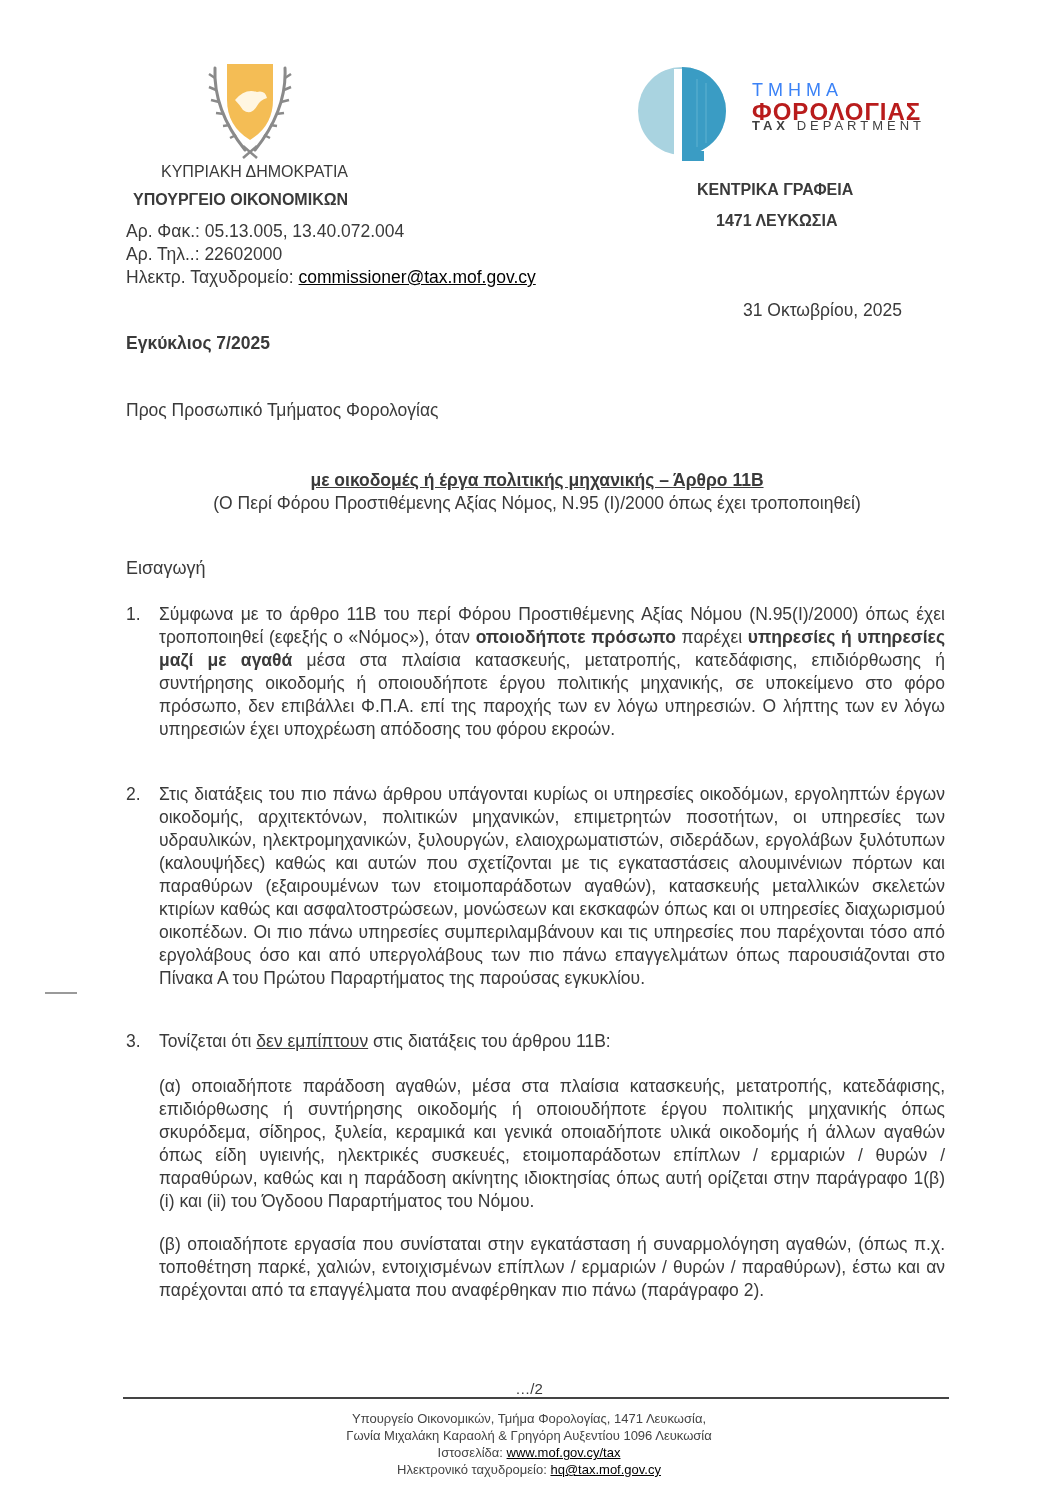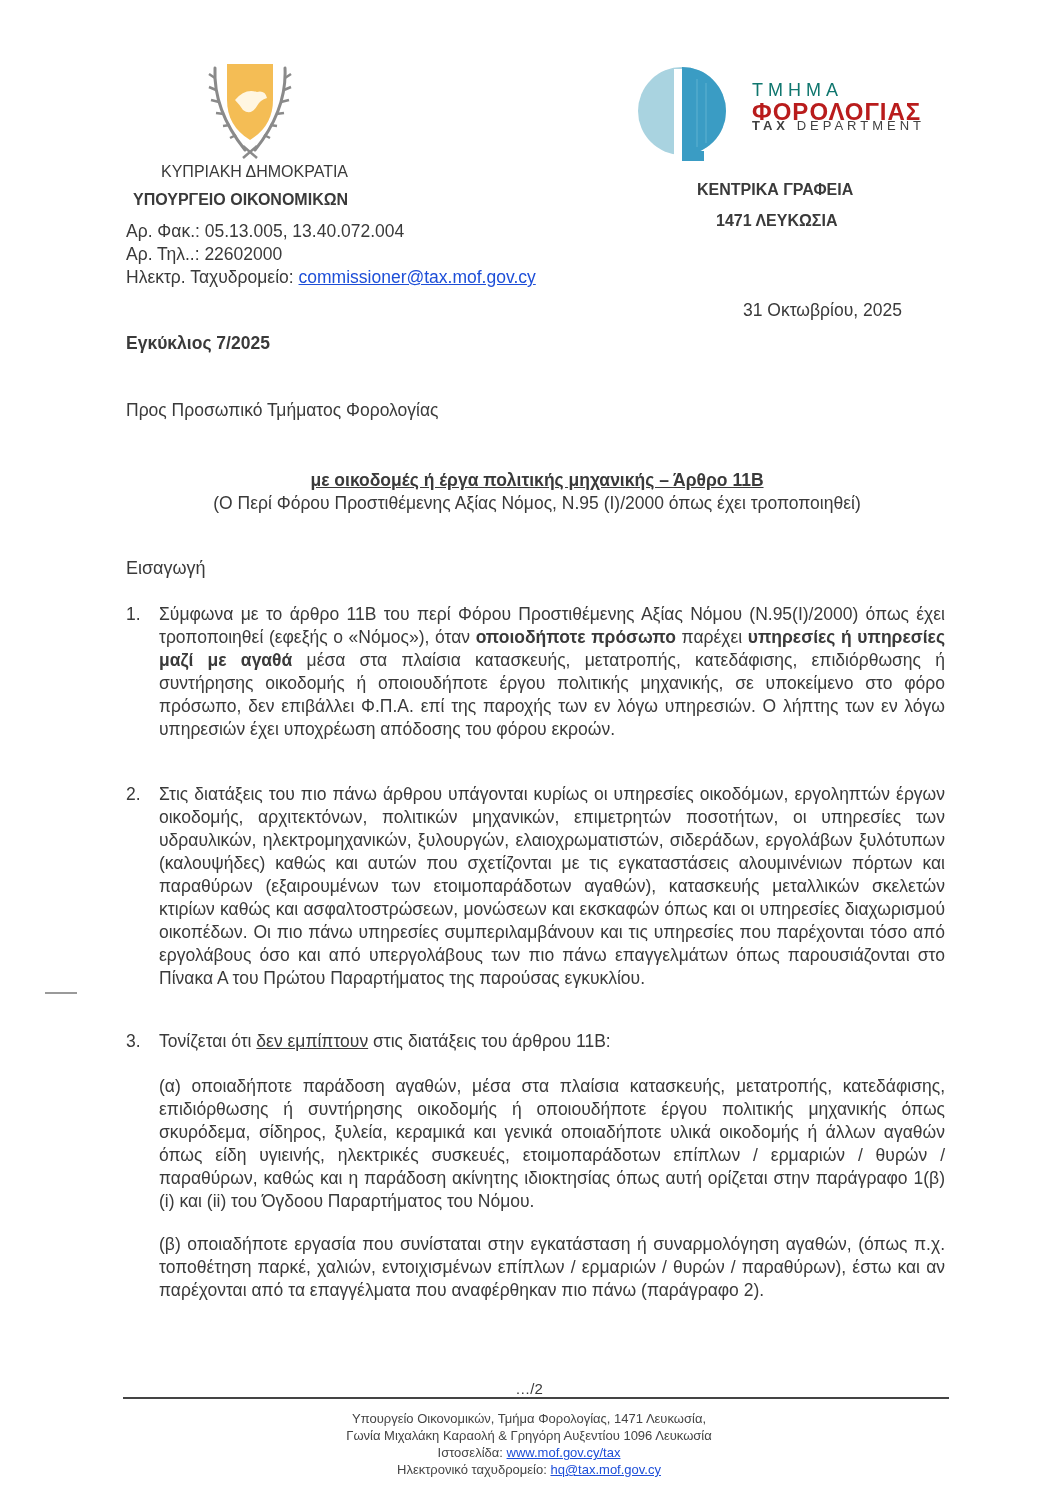--- a/index.html
+++ b/index.html
@@ -2,21 +2,21 @@
 <html><head>
 <meta charset="utf-8">
 <style>
   html, body { margin: 0; padding: 0; background: #ffffff; }
   body { width: 1058px; height: 1497px; position: relative; overflow: hidden;
          font-family: "Liberation Sans", sans-serif; color: #333; }
   .abs { position: absolute; }
   .t { font-size: 17.5px; line-height: 23px; color: #3a3a3a; }
   .j { text-align: justify; text-align-last: left; }
   .bold { font-weight: bold; }
-  a.link { color: #1d4ed8; text-decoration: underline; }
+  a.link { color: #000000; text-decoration: underline; }
   .crest { left: 205px; top: 60px; width: 90px; height: 100px; }
   .taxlogo { left: 632px; top: 63px; width: 100px; height: 100px; }
   .scan-mark { left: 45px; top: 992px; width: 32px; height: 2px; background: #9a9a9a; }
   .hr { left: 123px; top: 1397px; width: 826px; height: 2px; background: #444; }
 </style>
 </head>
 <body>
 
 <div class="abs crest">
   <svg width="90" height="100" viewBox="0 0 90 100">
@@ -65,21 +65,21 @@
   <svg width="100" height="100" viewBox="0 0 100 100">
     <circle cx="50" cy="48" r="44" fill="#a9d3e0"></circle>
     <path d="M50 4 A44 44 0 0 1 50 92 L50 4 Z" fill="#3a9cc4"></path>
     <rect x="42" y="6" width="8" height="92" fill="#ffffff"></rect>
     <rect x="50" y="88" width="22" height="10" fill="#3a9cc4"></rect>
     <line x1="65" y1="16" x2="65" y2="84" stroke="#5fb2d1" stroke-width="1"></line>
     <line x1="74" y1="20" x2="74" y2="80" stroke="#5fb2d1" stroke-width="1"></line>
   </svg>
 </div>
 
-<div class="abs" style="left:752px; top:80px; font-size:18px; letter-spacing:5px; color:#0f766e;">ΤΜΗΜΑ</div>
+<div class="abs" style="left:752px; top:80px; font-size:18px; letter-spacing:5px; color:#3b82f6;">ΤΜΗΜΑ</div>
 <div class="abs" style="left:752px; top:98px; font-size:24px; font-weight:bold; color:#b91c1c; letter-spacing:1px;">ΦΟΡΟΛΟΓΙΑΣ</div>
 <div class="abs" style="left:752px; top:118px; font-size:13px; letter-spacing:4px; color:#404040;text-align:right;">
   <span class="bold">TAX</span>
   <span>DEPARTMENT</span>
 </div>
 
 <div class="abs t bold" style="left:697px; top:178px; font-size:16px;">ΚΕΝΤΡΙΚΑ ΓΡΑΦΕΙΑ</div>
 <div class="abs t bold" style="left:716px; top:209px; font-size:16px;">1471 ΛΕΥΚΩΣΙΑ</div>
 
 <div class="abs t" style="left:743px; top:299px;">31 Οκτωβρίου, 2025</div>

